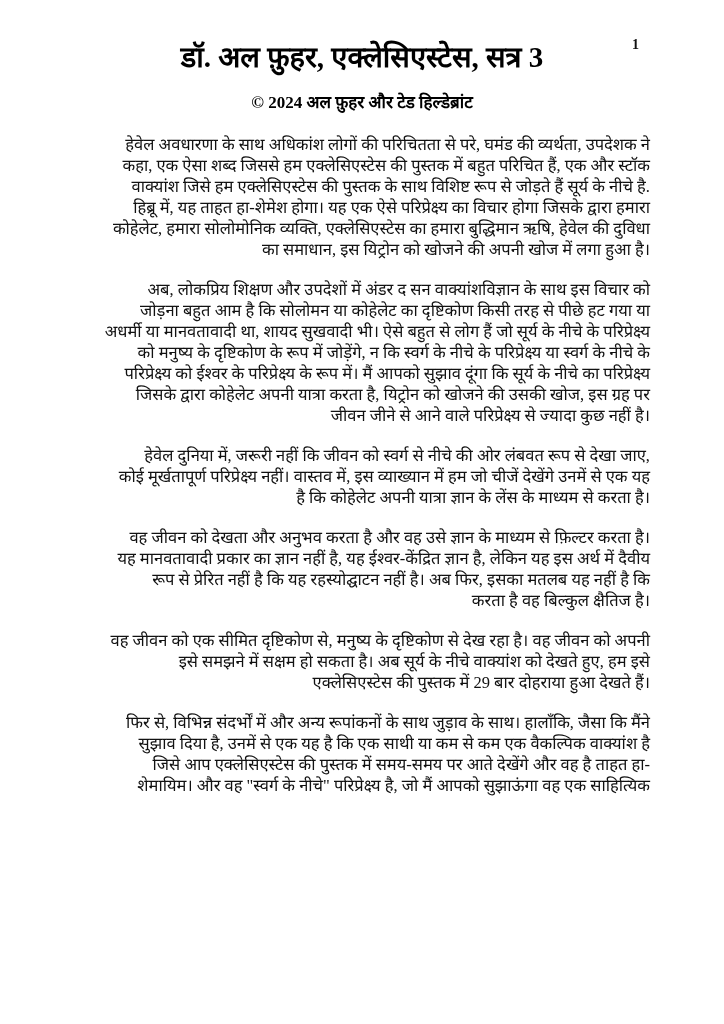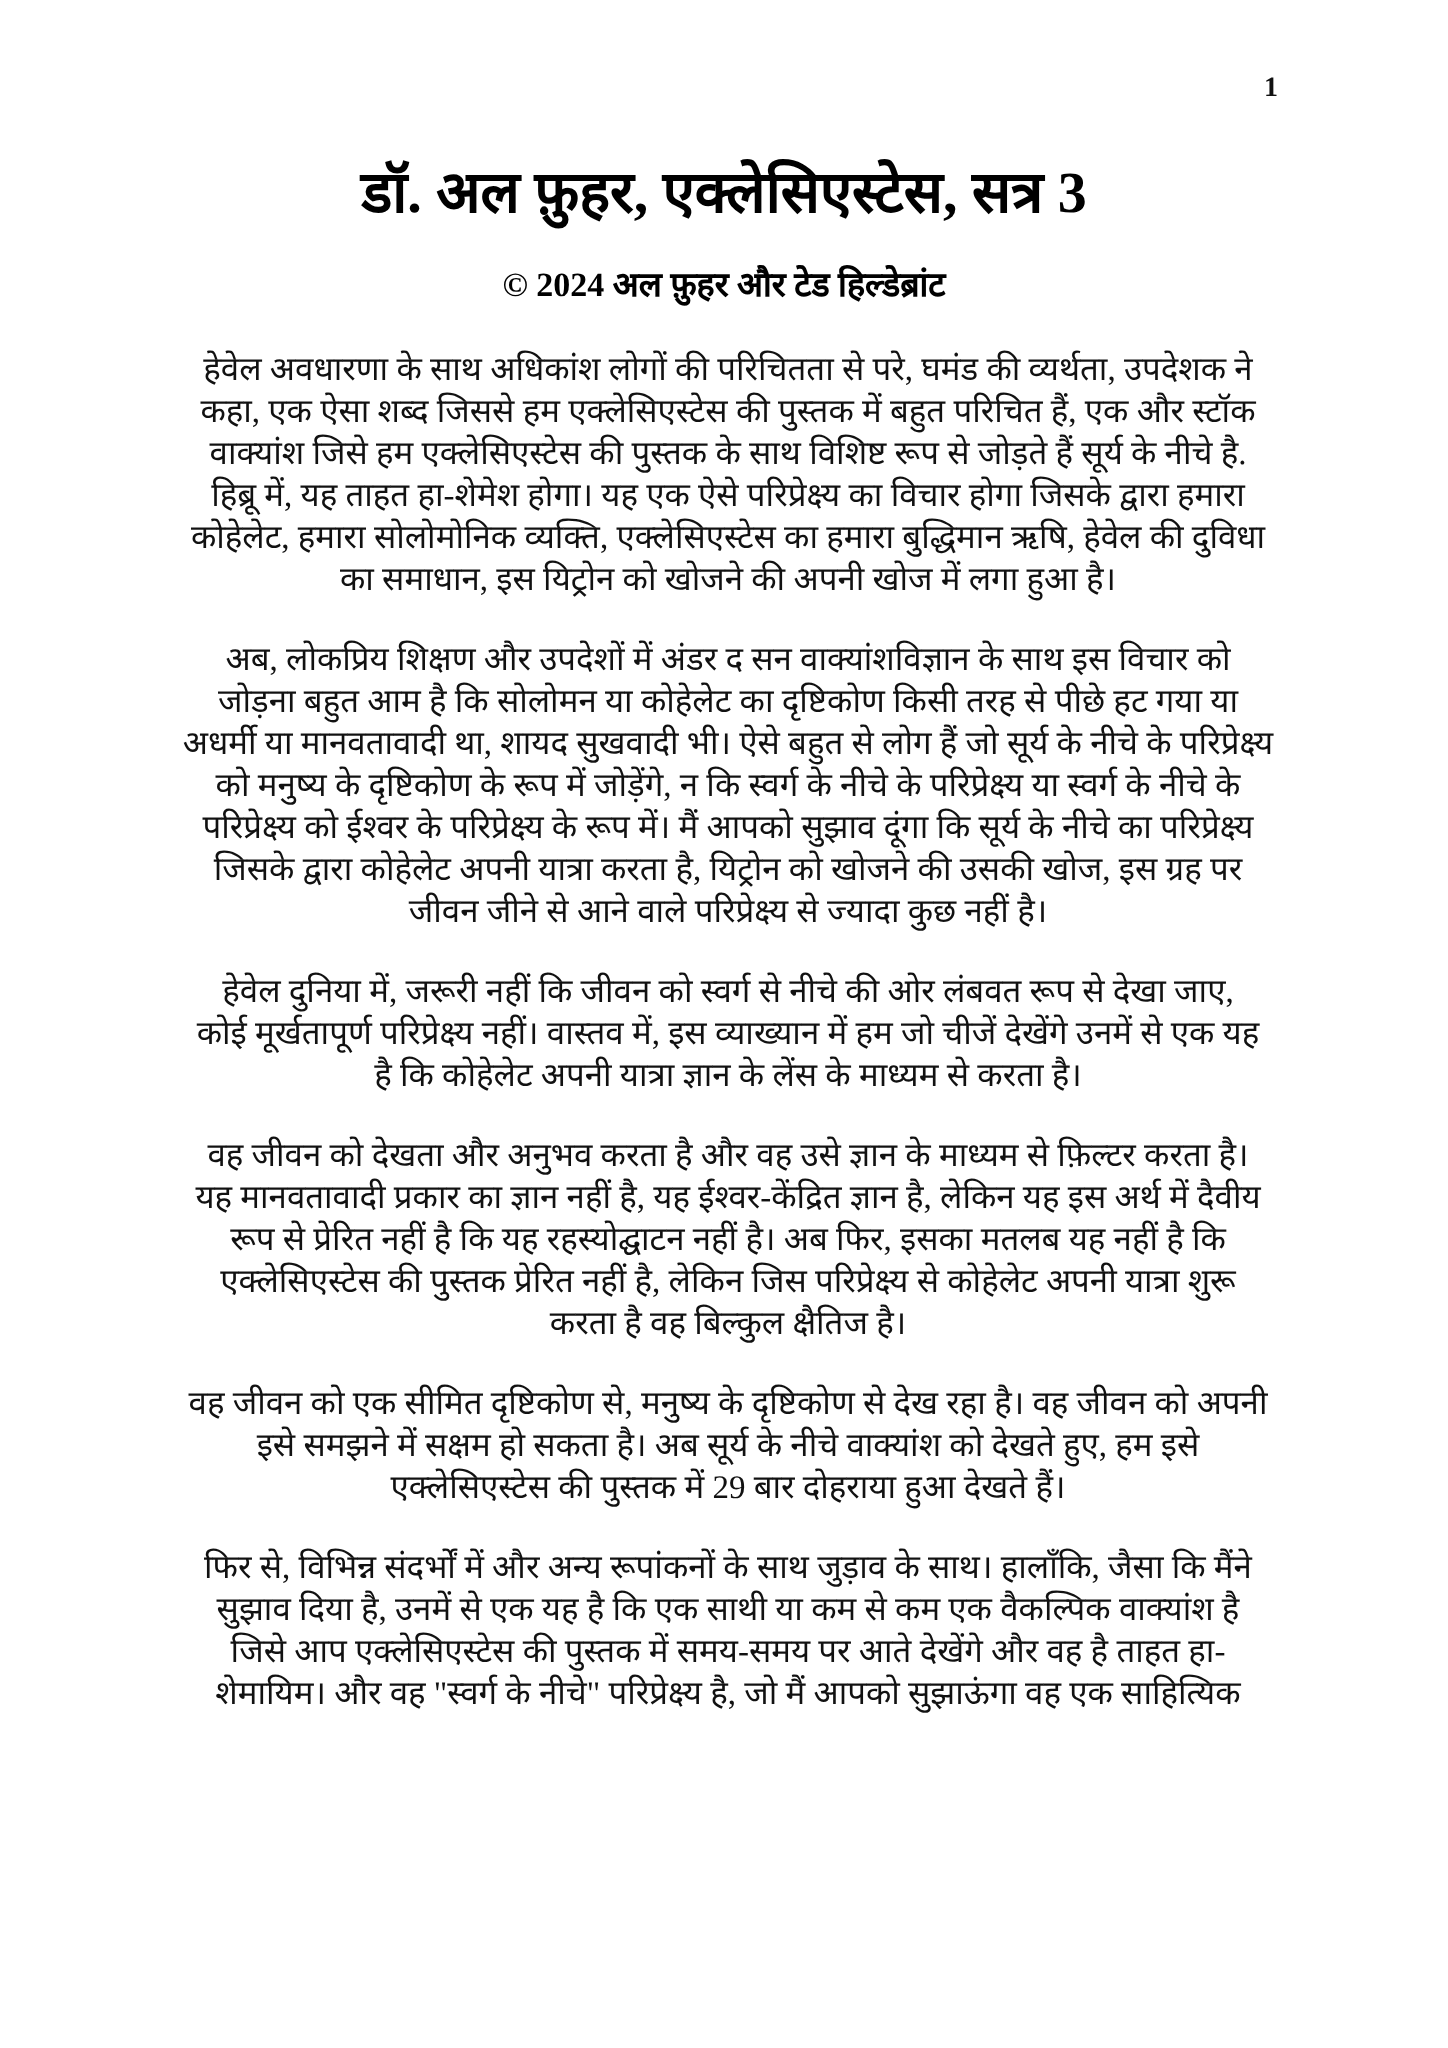--- a/index.html
+++ b/index.html
@@ -22,42 +22,42 @@
   }
   .pagenum {
     position: absolute;
     top: 37px;
     right: 85px;
     font-size: 14px;
     font-weight: 700;
     color: #111111;
   }
   .header {
-    padding-top: 80px;
+    padding-top: 40px;
     text-align: center;
   }
   .title {
     margin: 0;
     font-size: 29px;
     line-height: 34px;
     font-weight: 700;
     color: #000000;
   }
   .copyright {
     margin-top: 19px;
     font-size: 17px;
     line-height: 20px;
     font-weight: 700;
     color: #000000;
   }
   .docbody {
     margin: 21px 74px 0 78px;
     font-size: 16.5px;
     line-height: 21px;
-    text-align: center;
+    text-align: right;
   }
   .para {
     margin: 0 0 19px 0;
     padding: 0;
   }
   .line {
     display: block;
     white-space: nowrap;
   }
 </style>
@@ -92,21 +92,20 @@
       </p>
       <p class="para">
         <span class="line">हेवेल दुनिया में, जरूरी नहीं कि जीवन को स्वर्ग से नीचे की ओर लंबवत रूप से देखा जाए,</span>
         <span class="line">कोई मूर्खतापूर्ण परिप्रेक्ष्य नहीं। वास्तव में, इस व्याख्यान में हम जो चीजें देखेंगे उनमें से एक यह</span>
         <span class="line">है कि कोहेलेट अपनी यात्रा ज्ञान के लेंस के माध्यम से करता है।</span>
       </p>
       <p class="para">
         <span class="line">वह जीवन को देखता और अनुभव करता है और वह उसे ज्ञान के माध्यम से फ़िल्टर करता है।</span>
         <span class="line">यह मानवतावादी प्रकार का ज्ञान नहीं है, यह ईश्वर-केंद्रित ज्ञान है, लेकिन यह इस अर्थ में दैवीय</span>
         <span class="line">रूप से प्रेरित नहीं है कि यह रहस्योद्घाटन नहीं है। अब फिर, इसका मतलब यह नहीं है कि</span>
-        <span class="line">एक्लेसिएस्टेस की पुस्तक प्रेरित नहीं है, लेकिन जिस परिप्रेक्ष्य से कोहेलेट अपनी यात्रा शुरू</span>
         <span class="line">करता है वह बिल्कुल क्षैतिज है।</span>
       </p>
       <p class="para">
         <span class="line">वह जीवन को एक सीमित दृष्टिकोण से, मनुष्य के दृष्टिकोण से देख रहा है। वह जीवन को अपनी</span>
         <span class="line">इसे समझने में सक्षम हो सकता है। अब सूर्य के नीचे वाक्यांश को देखते हुए, हम इसे</span>
         <span class="line">एक्लेसिएस्टेस की पुस्तक में 29 बार दोहराया हुआ देखते हैं।</span>
       </p>
       <p class="para">
         <span class="line">फिर से, विभिन्न संदर्भों में और अन्य रूपांकनों के साथ जुड़ाव के साथ। हालाँकि, जैसा कि मैंने</span>
         <span class="line">सुझाव दिया है, उनमें से एक यह है कि एक साथी या कम से कम एक वैकल्पिक वाक्यांश है</span>

